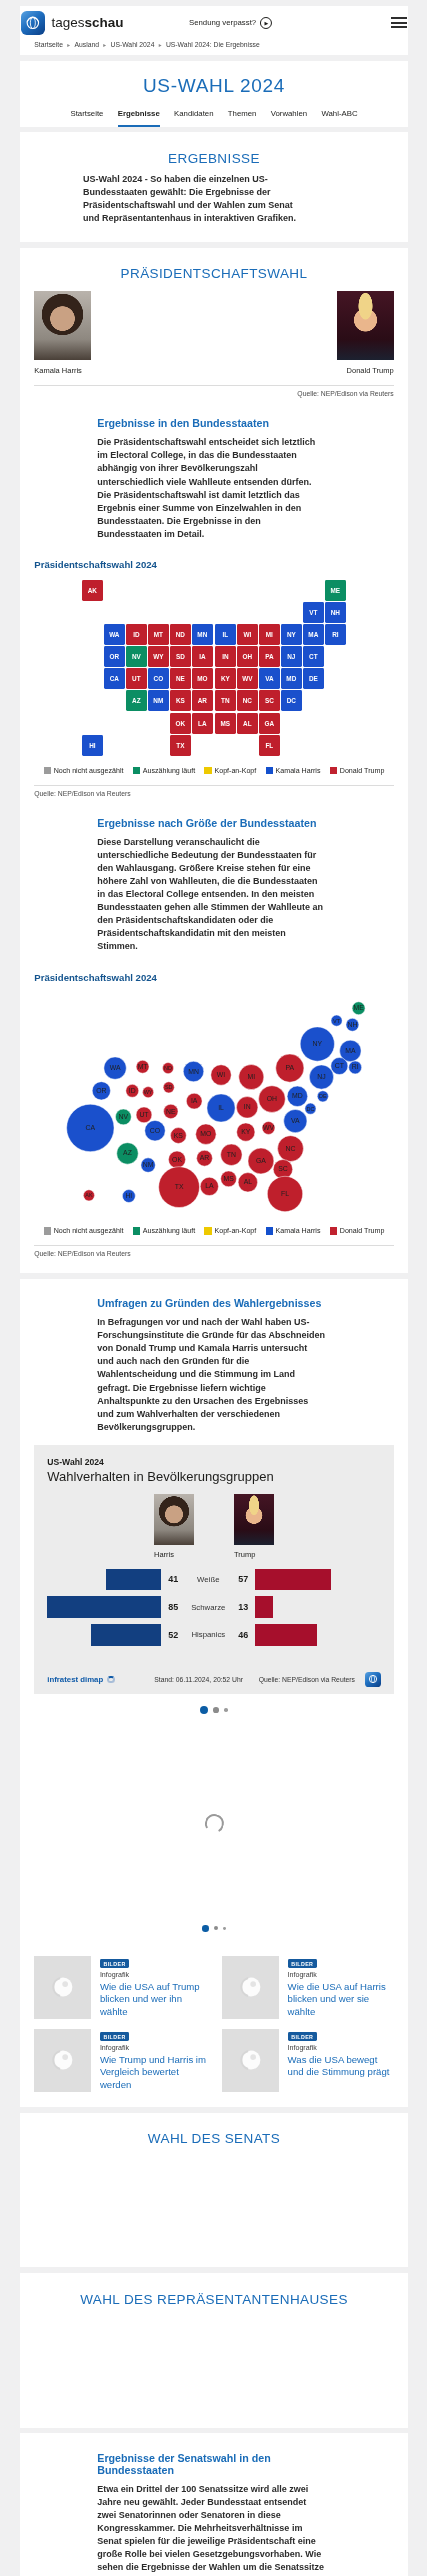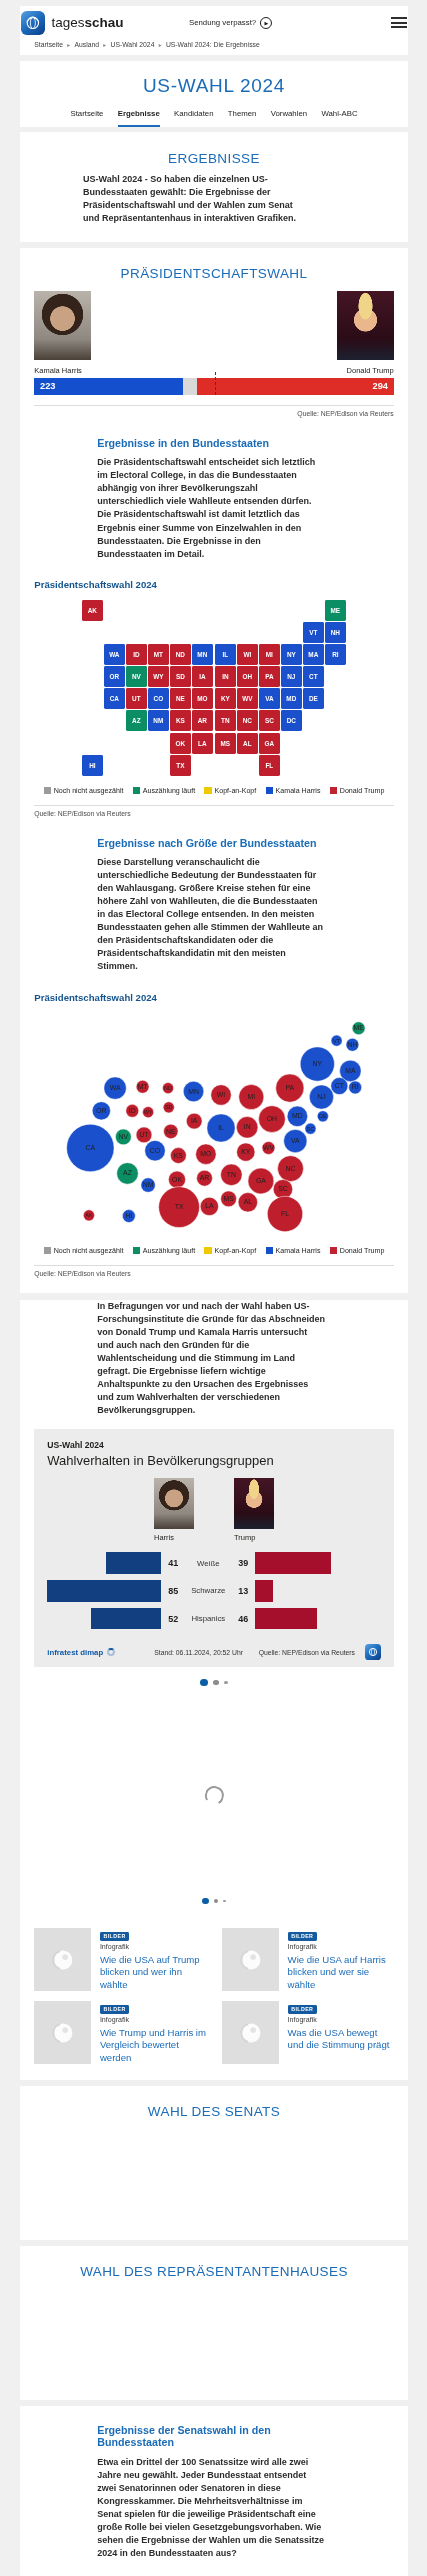--- a/index.html
+++ b/index.html
@@ -72,21 +72,21 @@
   .wtitle { font-size:13px; margin-top:2.9px; }
   .wphotos { display:flex; justify-content:center; gap:40px; margin-top:10px; }
   .wname { font-size:7.5px; margin-top:4.3px; }
   .wrows { margin-top:10px; }
   .wrow { display:flex; align-items:center; height:21.4px; margin-bottom:6.4px; }
   .wbarL { width:114px; display:flex; justify-content:flex-end; }
   .wbarL div,.wbarR div { height:21.4px; }
   .wnum { width:24px; text-align:center; font-weight:bold; font-size:9px; }
   .wcat { width:46px; text-align:center; font-size:7.8px; color:#333; }
   .wbarR { width:114px; }
-  .wfoot { display:flex; align-items:center; margin-top:15px; font-size:6.8px; color:#333; }
+  .wfoot { display:flex; align-items:center; margin-top:26px; font-size:6.8px; color:#333; }
   .idlogo { color:#0f5aa8; font-weight:bold; font-size:7.8px; display:flex; align-items:center; gap:3.6px; }
   .idring { width:7.8px; height:7.8px; border:2.1px solid #a9bed8; border-top-color:#0f5aa8; border-radius:50%; }
   .wstand { margin-left:auto; } .wsrc { margin-left:15.7px; margin-right:10px; }
 
   .dots { display:flex; justify-content:center; align-items:center; gap:5px; margin-top:11.4px; }
   .d1 { width:7.8px; height:7.8px; border-radius:50%; background:#0b5da5; }
   .d2 { width:5.7px; height:5.7px; border-radius:50%; background:#8c8c8c; }
   .d3 { width:3.6px; height:3.6px; border-radius:50%; background:#9c9c9c; }
   .sm.d1 { width:6.4px; height:6.4px; } .sm.d2 { width:4.3px; height:4.3px; } .sm.d3 { width:2.9px; height:2.9px; }
   .spin { width:18.5px; height:18.5px; border-radius:50%; border:2.1px solid #9a9a9a; border-bottom-color:transparent;
@@ -157,28 +157,20 @@
   <div class="card" style="padding-bottom:15.7px">
     <h2 class="sec">PRÄSIDENTSCHAFTSWAHL</h2>
     <div class="pad">
       <div class="cands">
         <div class="photo harris"></div>
         <div class="photo trump"></div>
       </div>
       <div class="names">
         <span>Kamala Harris</span>
         <span>Donald Trump</span>
-      </div>
-      <div class="ebar">
-        <div class="seg" style="width: 41.4498%; background: rgb(20, 80, 205);"></div>
-        <div class="seg" style="background: rgb(217, 217, 217); width: 3.90335%;"></div>
-        <div class="seg" style="width: 54.6468%; background: rgb(221, 45, 38);"></div>
-        <span class="evl">223</span>
-        <span class="evr">294</span>
-        <div class="marker" style="left: 50.1859%;"></div>
       </div>
       <hr class="div">
       <div class="src right">Quelle: NEP/Edison via Reuters</div>
 
       <h3 class="sub">Ergebnisse in den Bundesstaaten</h3>
       <p class="txt">Die Präsidentschaftswahl entscheidet sich letztlich im Electoral College, in das die Bundesstaaten abhängig von ihrer Bevölkerungszahl unterschiedlich viele Wahlleute entsenden dürfen. Die Präsidentschaftswahl ist damit letztlich das Ergebnis einer Summe von Einzelwahlen in den Bundesstaaten. Die Ergebnisse in den Bundesstaaten im Detail.</p>
 
       <div class="charttitle">Präsidentschaftswahl 2024</div>
       <div class="tilemap">
           <div class="tile" style="left: 0px; top: 0px; background: rgb(191, 31, 44);">AK</div>
@@ -388,20 +380,21 @@
             <span>Donald Trump</span>
           </span>
         </div>
       <hr class="div">
       <div class="src">Quelle: NEP/Edison via Reuters</div>
     </div>
   </div>
 
   <div class="card">
     <div class="pad">
+      <h3 class="sub" style="margin-top:0;padding-top:18.5px">Umfragen zu Gründen des Wahlergebnisses</h3>
       <p class="txt">In Befragungen vor und nach der Wahl haben US-Forschungsinstitute die Gründe für das Abschneiden von Donald Trump und Kamala Harris untersucht und auch nach den Gründen für die Wahlentscheidung und die Stimmung im Land gefragt. Die Ergebnisse liefern wichtige Anhaltspunkte zu den Ursachen des Ergebnisses und zum Wahlverhalten der verschiedenen Bevölkerungsgruppen.</p>
 
       <div class="widget">
         <div class="wkick">US-Wahl 2024</div>
         <div class="wtitle">Wahlverhalten in Bevölkerungsgruppen</div>
         <div class="wphotos">
           <div class="wp">
             <div class="photo harris"></div>
             <div class="wname">Harris</div>
           </div>
@@ -410,21 +403,21 @@
             <div class="wname">Trump</div>
           </div>
         </div>
         <div class="wrows">
             <div class="wrow">
               <div class="wbarL">
                 <div style="width: 55px; background: rgb(18, 63, 128);"></div>
               </div>
               <div class="wnum">41</div>
               <div class="wcat">Weiße</div>
-              <div class="wnum">39</div>
+              <div class="wnum">57</div>
               <div class="wbarR">
                 <div style="width: 76px; background: rgb(166, 15, 44);"></div>
               </div>
             </div>
             <div class="wrow">
               <div class="wbarL">
                 <div style="width: 114px; background: rgb(18, 63, 128);"></div>
               </div>
               <div class="wnum">85</div>
               <div class="wcat">Schwarze</div>

